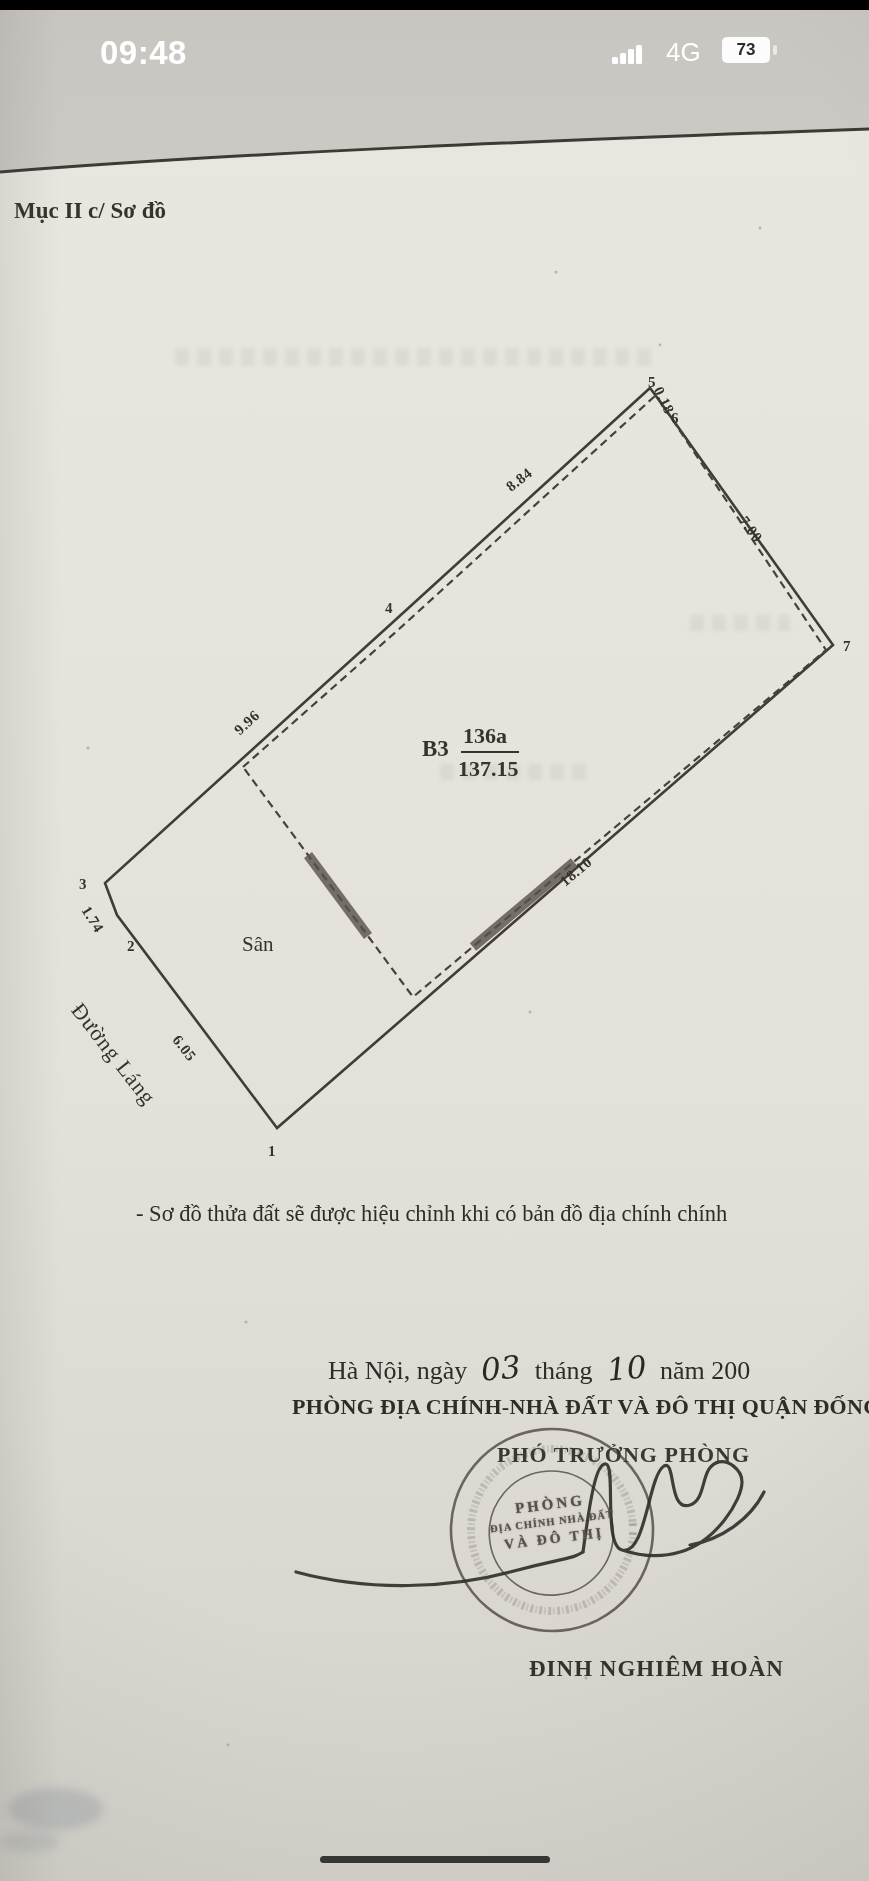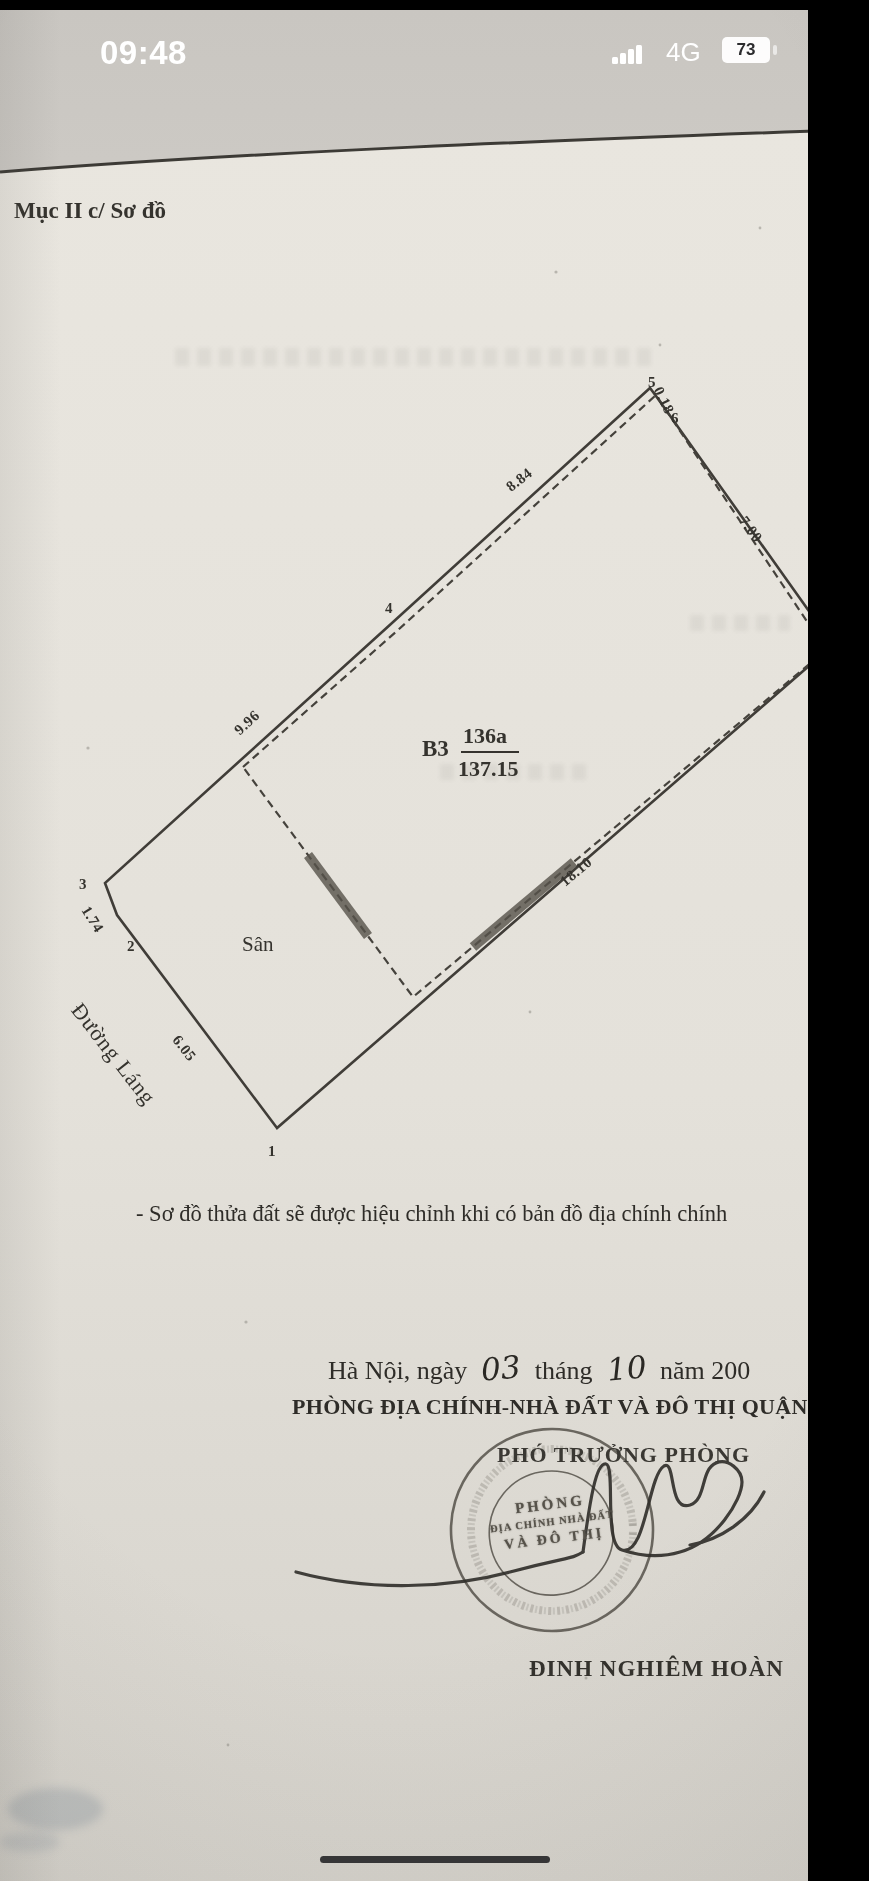--- a/index.html
+++ b/index.html
@@ -1,16 +1,16 @@
 <!DOCTYPE html>
 <html><head>
 <meta charset="utf-8">
 <style>
   html,body{margin:0;padding:0;background:#000;}
-  .screen{position:relative;width:808px;height:1881px;overflow:hidden;background:#000;
+  .screen{position:relative;width:869px;height:1881px;overflow:hidden;background:#000;
           font-family:"Liberation Serif","DejaVu Serif",serif;}
   .photo{position:absolute;left:0;top:10px;width:869px;height:1871px;
          background:linear-gradient(180deg,#c9c6c1 0%,#ccc9c4 8%,#d6d3cc 30%,#d8d5ce 100%);}
   .vignette{position:absolute;inset:0;pointer-events:none;
     background:radial-gradient(120% 90% at 45% 38%, rgba(0,0,0,0) 55%, rgba(88,86,82,.16) 100%),
                linear-gradient(90deg, rgba(80,78,74,.10), rgba(0,0,0,0) 7%);}
   .statusbar{position:absolute;left:0;top:10px;width:869px;height:80px;
              font-family:"Liberation Sans","DejaVu Sans",sans-serif;color:#fff;}
   .time{position:absolute;left:100px;top:24px;font-size:33px;font-weight:600;letter-spacing:.5px;}
   .sig{position:absolute;left:612px;top:32px;}

